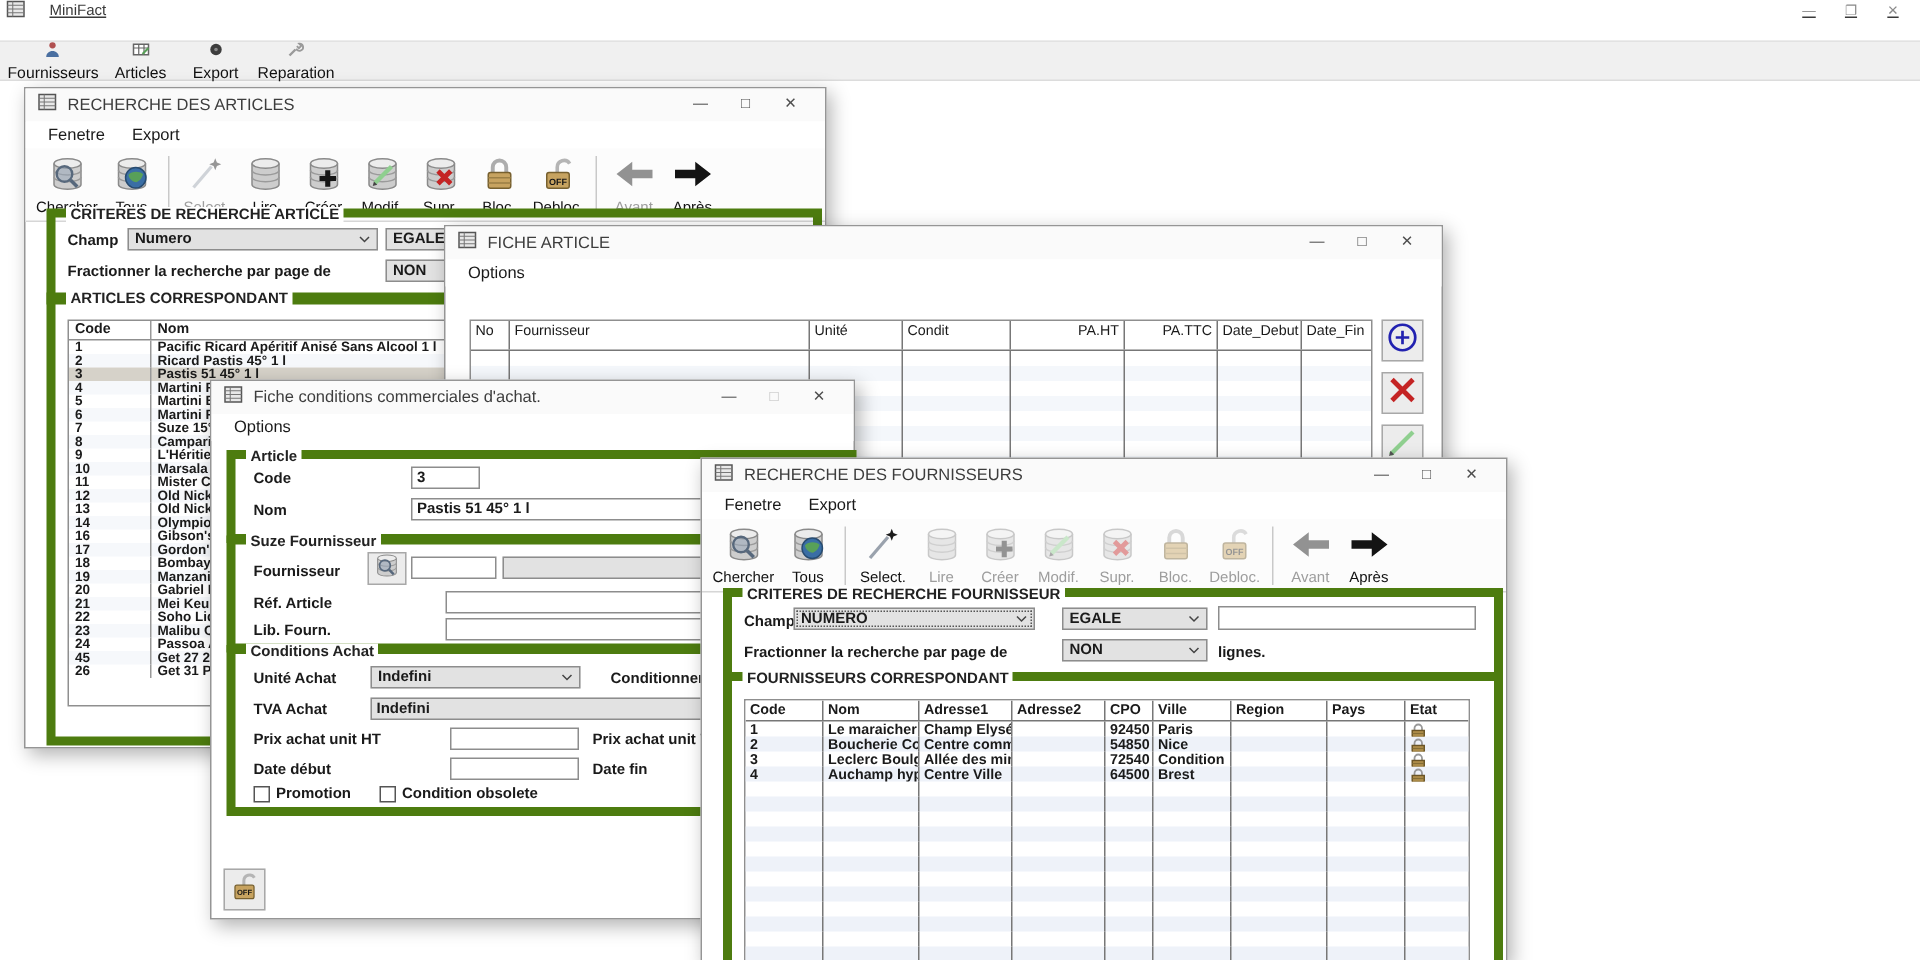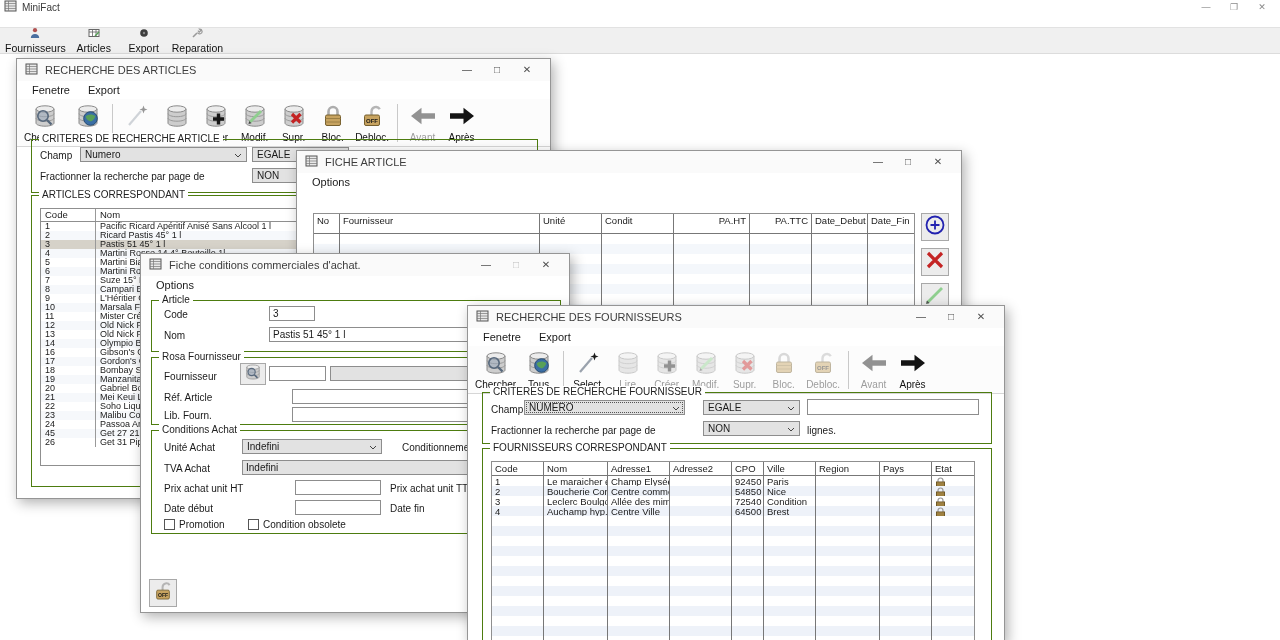--- a/index.html
+++ b/index.html
@@ -15,21 +15,21 @@
   .caps span.dim{color:#bdbdbd;}
   .mbar{display:flex;align-items:center;height:18px;padding:0 6px;font-size:11px;background:#fff;}
   .mbar .mi{padding:0 9px;}
   
   .tools{display:flex;align-items:stretch;padding:3px 4px 2px;border-bottom:1px solid #d6d6d6;background:#fcfcfc;}
   .tb-btn{display:flex;flex-direction:column;align-items:center;justify-content:flex-end;min-width:33px;padding:1px 3px;font-size:10px;color:#111;gap:1px;}
   .tb-btn.disabled{color:#9d9d9d;}
   .tb-btn.disabled svg{opacity:.45;}
   .tb-sep{width:1px;background:#c9c9c9;margin:2px 5px;}
   
-  .grp{position:absolute;border:1px solid #4d7c0f;background:transparent;}
+  .grp{position:absolute;border:6px solid #4d7c0f;background:transparent;font-weight:bold;}
   .grp-lbl{position:absolute;top:-7px;left:7px;background:#fff;padding:0 3px;font-size:10px;color:#222;white-space:nowrap;}
   .lbl{position:absolute;font-size:10px;white-space:nowrap;color:#1a1a1a;}
   .ui-select{position:absolute;height:15px;background:#e2e2e2;border:1px solid #8d8d8d;display:flex;align-items:center;justify-content:space-between;font-size:10px;padding:0 4px;box-sizing:border-box;}
   .ui-select.focused{outline:1px dotted #555;outline-offset:-3px;}
   .ui-input{position:absolute;height:15px;background:#fff;border:1px solid #8d8d8d;font-size:10px;padding:0 3px;box-sizing:border-box;display:flex;align-items:center;white-space:nowrap;overflow:hidden;}
   .ui-input.gray{background:#e2e2e2;}
   .chk{position:absolute;display:flex;align-items:center;gap:4px;font-size:10px;}
   .chk .box{width:9px;height:9px;border:1px solid #555;background:#fff;}
   .icon-btn{position:absolute;display:flex;align-items:center;justify-content:center;background:#ececec;border:1px solid #a8a8a8;}
   
@@ -47,21 +47,21 @@
   .g-cell.r{text-align:right;}
   .g-row{display:flex;font-size:9.5px;height:10px;line-height:9px;}
   .g-row.alt{background:#eef2f9;}
   .fa-row{height:10px;}
   .fa-row.alt{background:#f4f7fb;}
   
   .tabs{position:absolute;display:flex;align-items:flex-end;}
   .tab{border:1px solid #9a9a9a;padding:2px 8px 3px;font-size:10px;background:#f1f1f1;margin-right:2px;white-space:nowrap;}
   .tab.active{background:#fff;padding-top:4px;padding-bottom:4px;border-bottom-color:#fff;}
   
-  #main-title{position:absolute;left:0;top:0;right:0;height:14px;display:flex;align-items:center;gap:5px;padding:0 4px;font-size:10px;color:#3a3a3a;background:#fff;}
+  #main-title{position:absolute;left:0;top:0;right:0;height:14px;display:flex;align-items:center;gap:16px;padding:0 4px;font-size:10px;color:#3a3a3a;background:#fff;text-decoration:underline;}
   #main-title .caps span{width:28px;font-size:9px;color:#8a8a8a;line-height:13px;}
   #main-menu{position:absolute;left:0;top:14px;right:0;height:13px;display:flex;font-size:11px;align-items:center;}
   #main-menu .mi{padding:0 10px;}
   #main-toolbar{position:absolute;left:0;top:27px;right:0;height:25px;background:#f0f0f0;border-top:1px solid #e2e2e2;border-bottom:1px solid #dcdcdc;display:flex;align-items:center;padding:0 2px;}
   #main-toolbar .tb-btn{min-width:44px;font-size:10.5px;}
   #statusbar{position:absolute;left:0;right:0;bottom:0;height:15px;background:#f4f4f4;border-top:1px solid #b3b3b3;font-size:10px;}
   .sb-panel{position:absolute;left:2px;top:1px;bottom:1px;width:1228px;border:1px solid #c8c8c8;display:flex;align-items:center;padding:0 6px;font-style:italic;color:#222;box-sizing:border-box;background:#f4f4f4;}
   .sb-version{position:absolute;left:1236px;right:2px;top:1px;bottom:1px;border:1px solid #b9b9b9;display:flex;align-items:center;justify-content:center;color:#222;box-sizing:border-box;background:#f0f0f0;}
 </style>
 </head>
@@ -778,21 +778,21 @@
       <div class="ui-input" style="left:117px;top:5px;width:46px">
           <span>3</span>
         </div>
       <span class="lbl" style="left:12px;top:29px">Nom</span>
       <div class="ui-input" style="left:117px;top:26px;width:285px">
           <span>Pastis 51 45° 1 l</span>
         </div>
     </div>
 
     <div class="grp" style="left:10px;top:103px;width:408px;height:66px">
-      <span class="grp-lbl">Rosa Fournisseur</span>
+      <span class="grp-lbl">Suze Fournisseur</span>
       <span class="lbl" style="left:12px;top:13px">Fournisseur</span>
       <div class="icon-btn" style="left:88px;top:5px;width:24px;height:20px">
           <span><svg width="18" height="18" viewBox="0 0 26 26">
               <path d="M4 6v14c0 1.8 4 3.2 9 3.2s9-1.4 9-3.2V6" fill="#cdcdcd" stroke="#8a8a8a"></path>
               <path d="M4 10.5c0 1.8 4 3.2 9 3.2s9-1.4 9-3.2M4 15c0 1.8 4 3.2 9 3.2s9-1.4 9-3.2" fill="none" stroke="#9a9a9a"></path>
               <ellipse cx="13" cy="6" rx="9" ry="3.2" fill="#ececec" stroke="#8a8a8a"></ellipse>
               <circle cx="11" cy="13" r="5.2" fill="rgba(150,165,185,.5)" stroke="#57687c" stroke-width="1.6"></circle>
               <path d="M15 17l4.5 4.5" stroke="#57687c" stroke-width="2.4"></path>
             </svg></span>
         </div>

